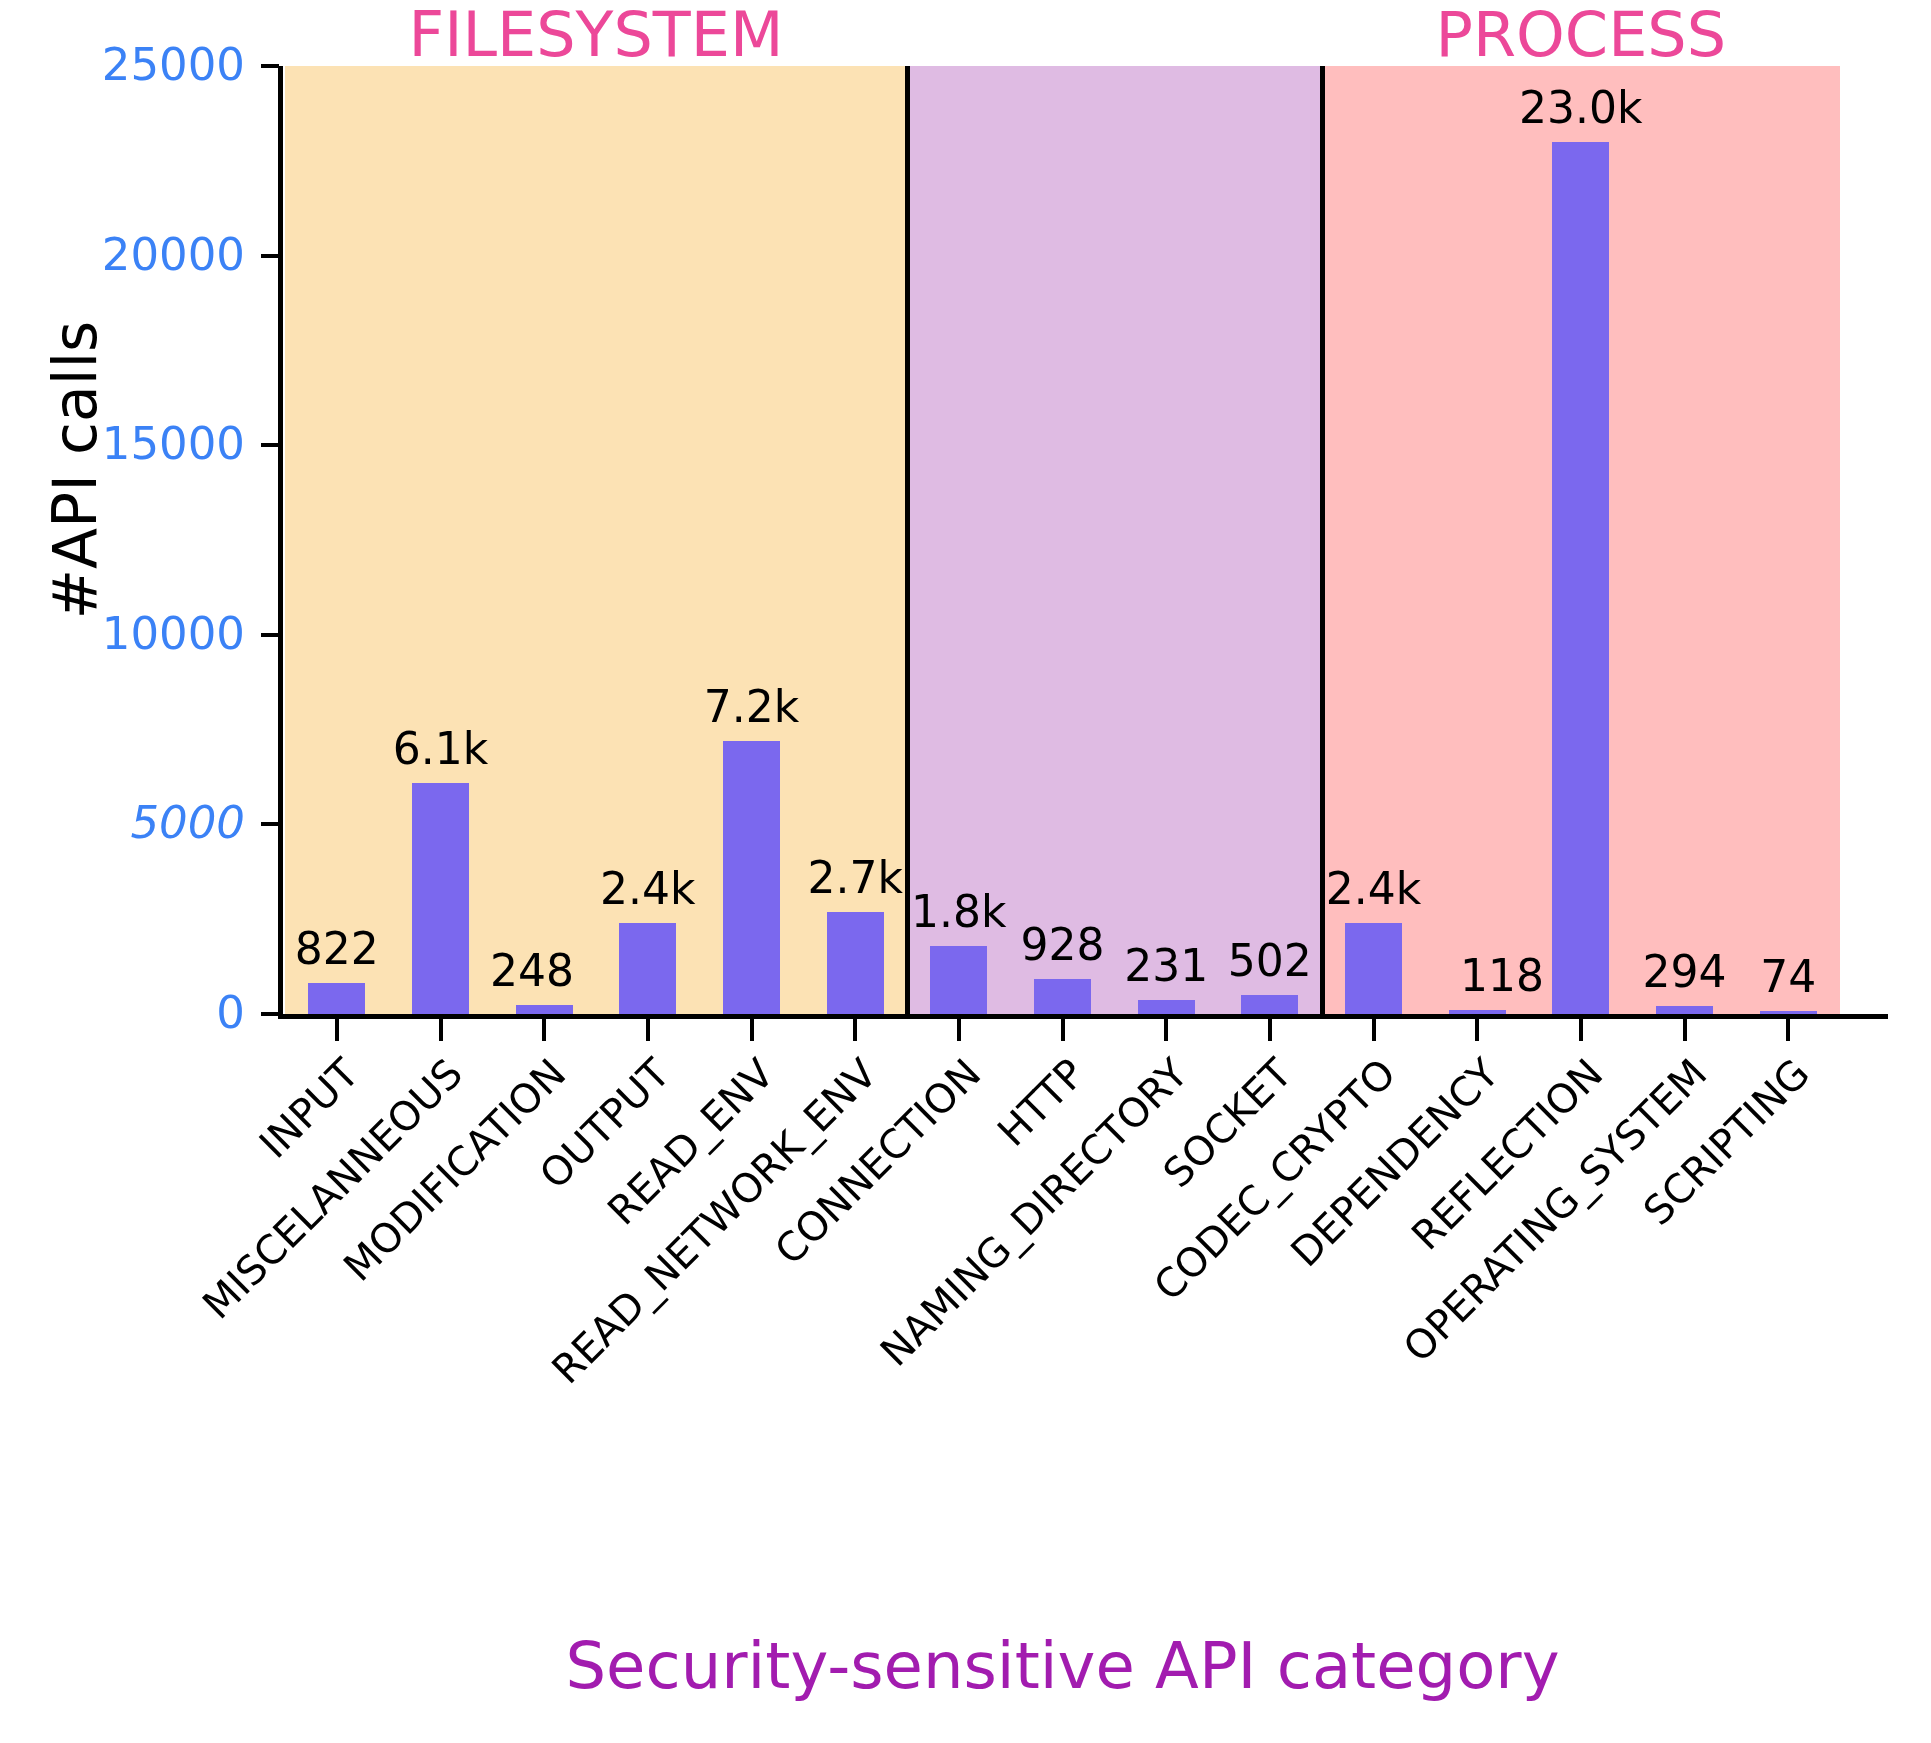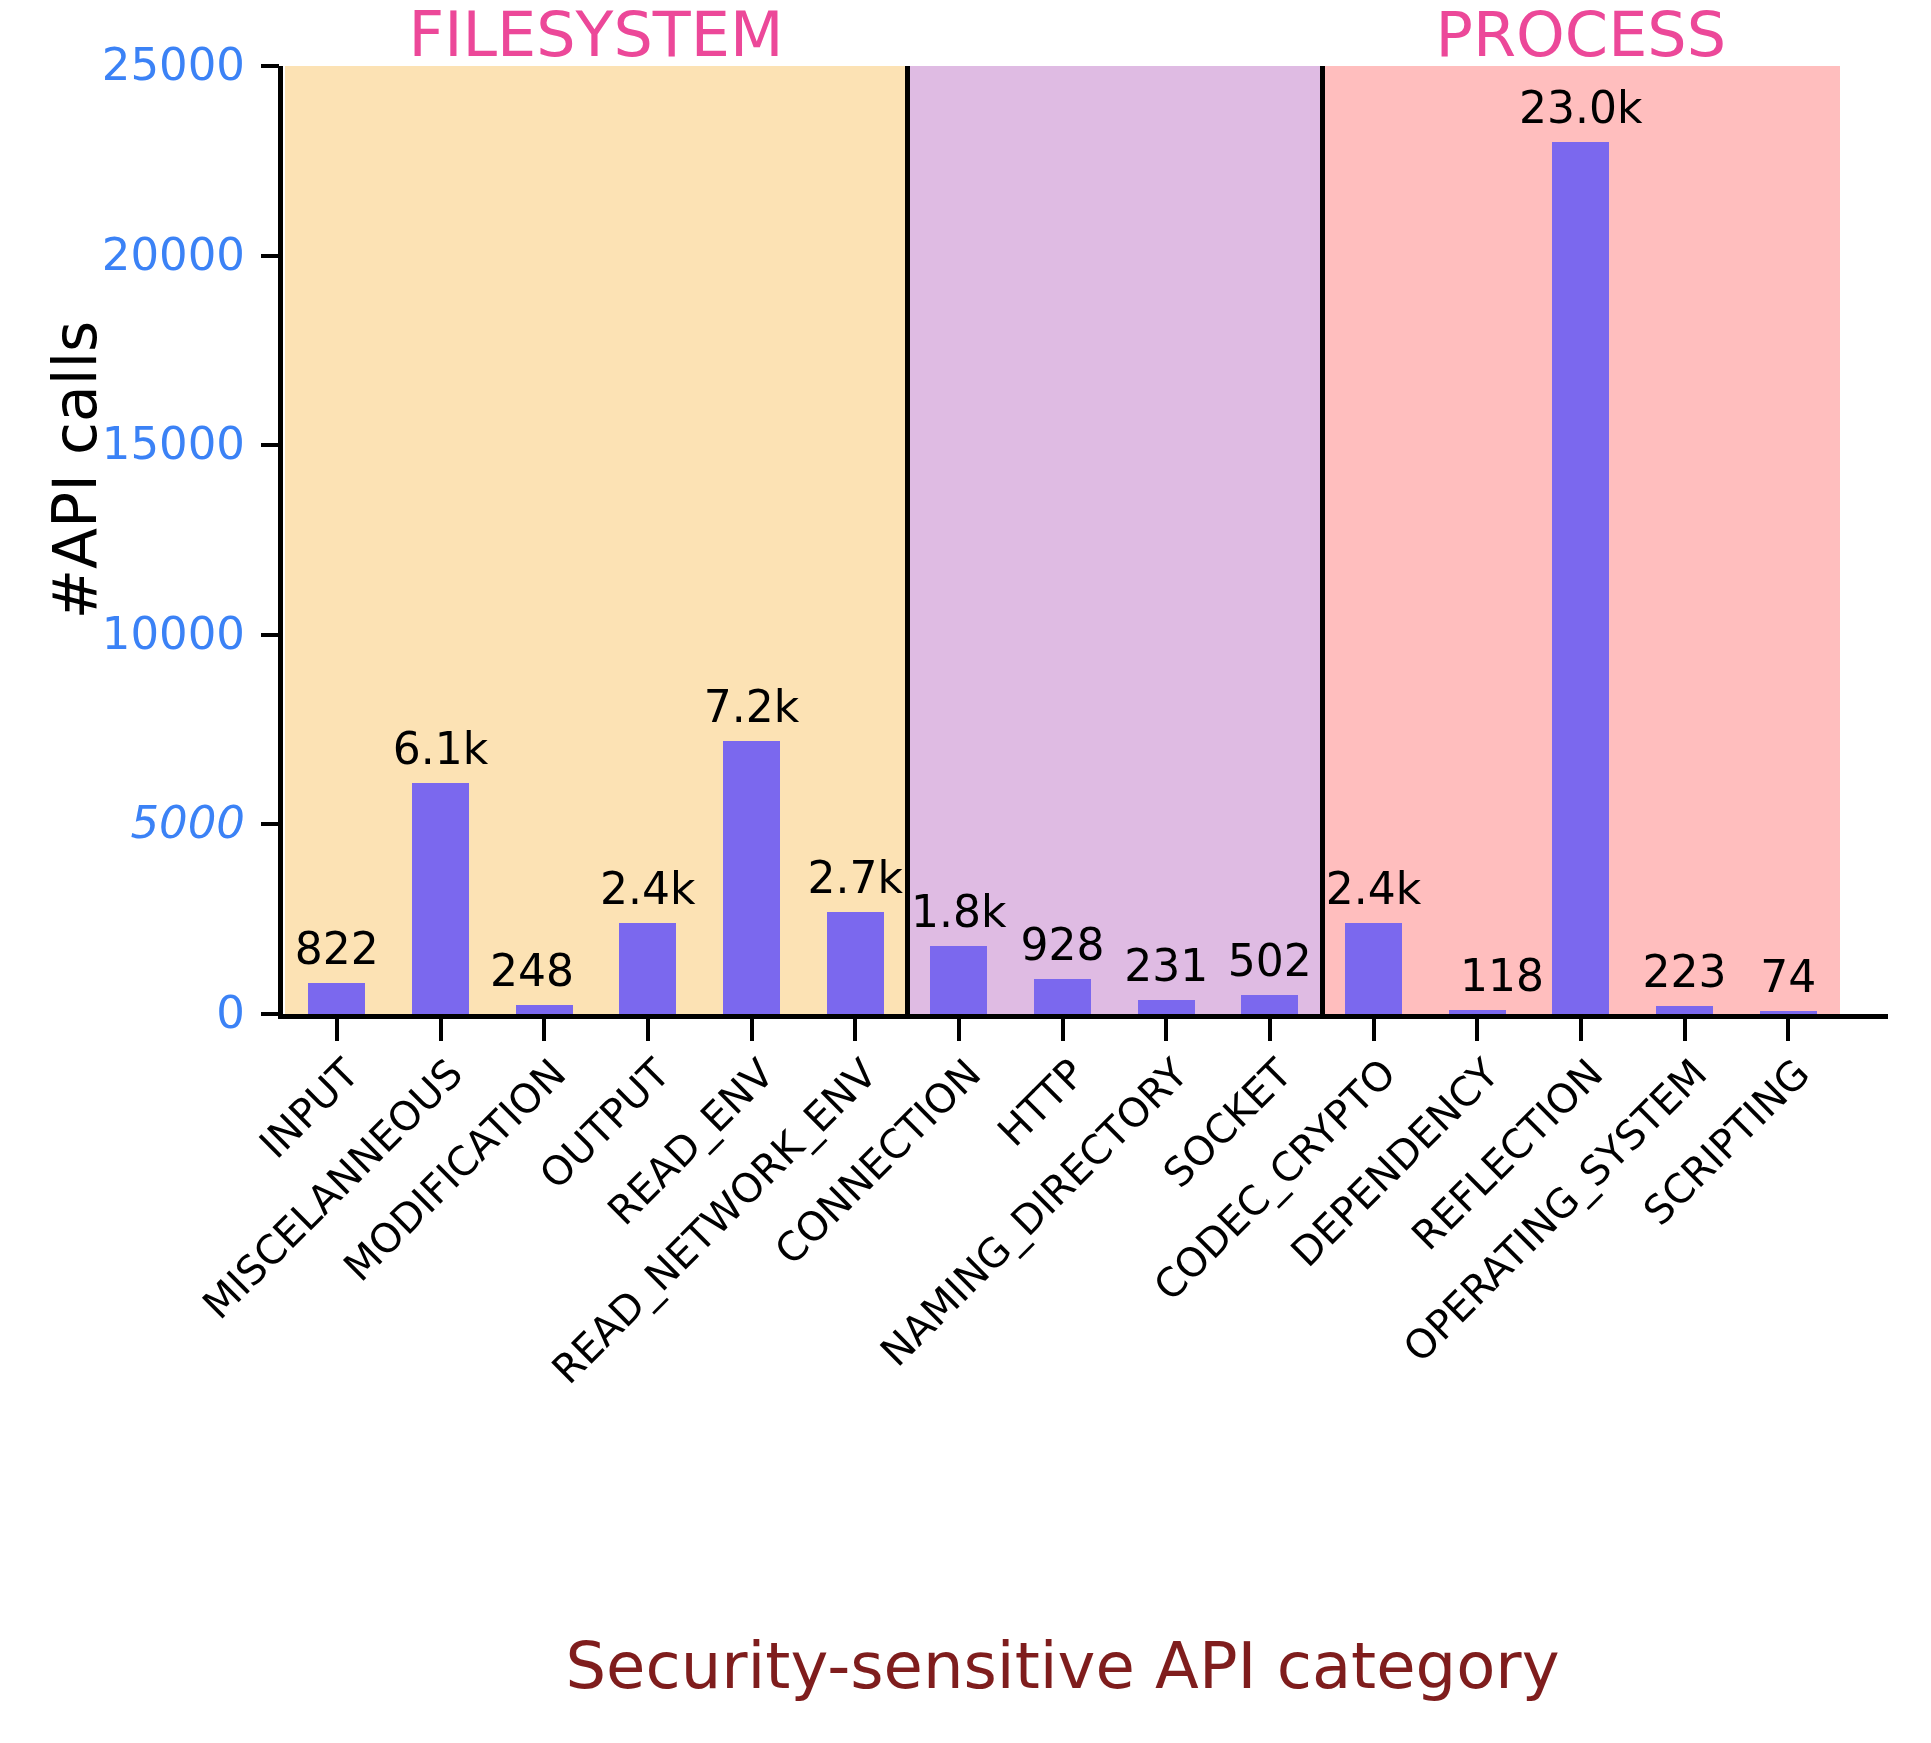--- a/index.html
+++ b/index.html
@@ -127,21 +127,21 @@
     transform: rotate(-90deg);
     line-height: 1;
     white-space: nowrap;
   }
   #x-axis-title {
     position: absolute;
     left: 285px;
     top: 1634px;
     width: 1555px;
     font-size: 64px;
-    color: #7f1d1d;
+    color: #a21caf;
     text-align: center;
     line-height: 1;
     white-space: nowrap;
   }
 </style>
 </head>
 <body>
 
 <div id="page">
 
@@ -175,21 +175,21 @@
         <div class="bar-value" style="left: 771.167px; width: 220px; top: 878.425px;">231</div>
         <div class="bar" style="left: 956.325px; width: 57.0167px; height: 19.0358px; background: rgb(123, 104, 238);"></div>
         <div class="bar-value" style="left: 874.833px; width: 220px; top: 872.964px;">502</div>
         <div class="bar" style="left: 1059.99px; width: 57.0167px; height: 91.008px; background: rgb(123, 104, 238);"></div>
         <div class="bar-value" style="left: 978.5px; width: 220px; top: 800.992px;">2.4k</div>
         <div class="bar" style="left: 1163.66px; width: 57.0167px; height: 4.47456px; background: rgb(123, 104, 238);"></div>
         <div class="bar-value" style="left: 1107px; width: 220px; top: 887.525px;">118</div>
         <div class="bar" style="left: 1267.33px; width: 57.0167px; height: 872.16px; background: rgb(123, 104, 238);"></div>
         <div class="bar-value" style="left: 1185.83px; width: 220px; top: 19.84px;">23.0k</div>
         <div class="bar" style="left: 1370.99px; width: 57.0167px; height: 8.45616px; background: rgb(123, 104, 238);"></div>
-        <div class="bar-value" style="left: 1289.5px; width: 220px; top: 883.544px;">223</div>
+        <div class="bar-value" style="left: 1289.5px; width: 220px; top: 883.544px;">294</div>
         <div class="bar" style="left: 1474.66px; width: 57.0167px; height: 2.80608px; background: rgb(123, 104, 238);"></div>
         <div class="bar-value" style="left: 1393.17px; width: 220px; top: 889.194px;">74</div>
       </div>
     <div id="seps">
         <div class="group-sep" style="left: 620px;"></div>
         <div class="group-sep" style="left: 1034.67px;"></div>
       </div>
   </div>
 
   <div id="y-axis-line"></div>

